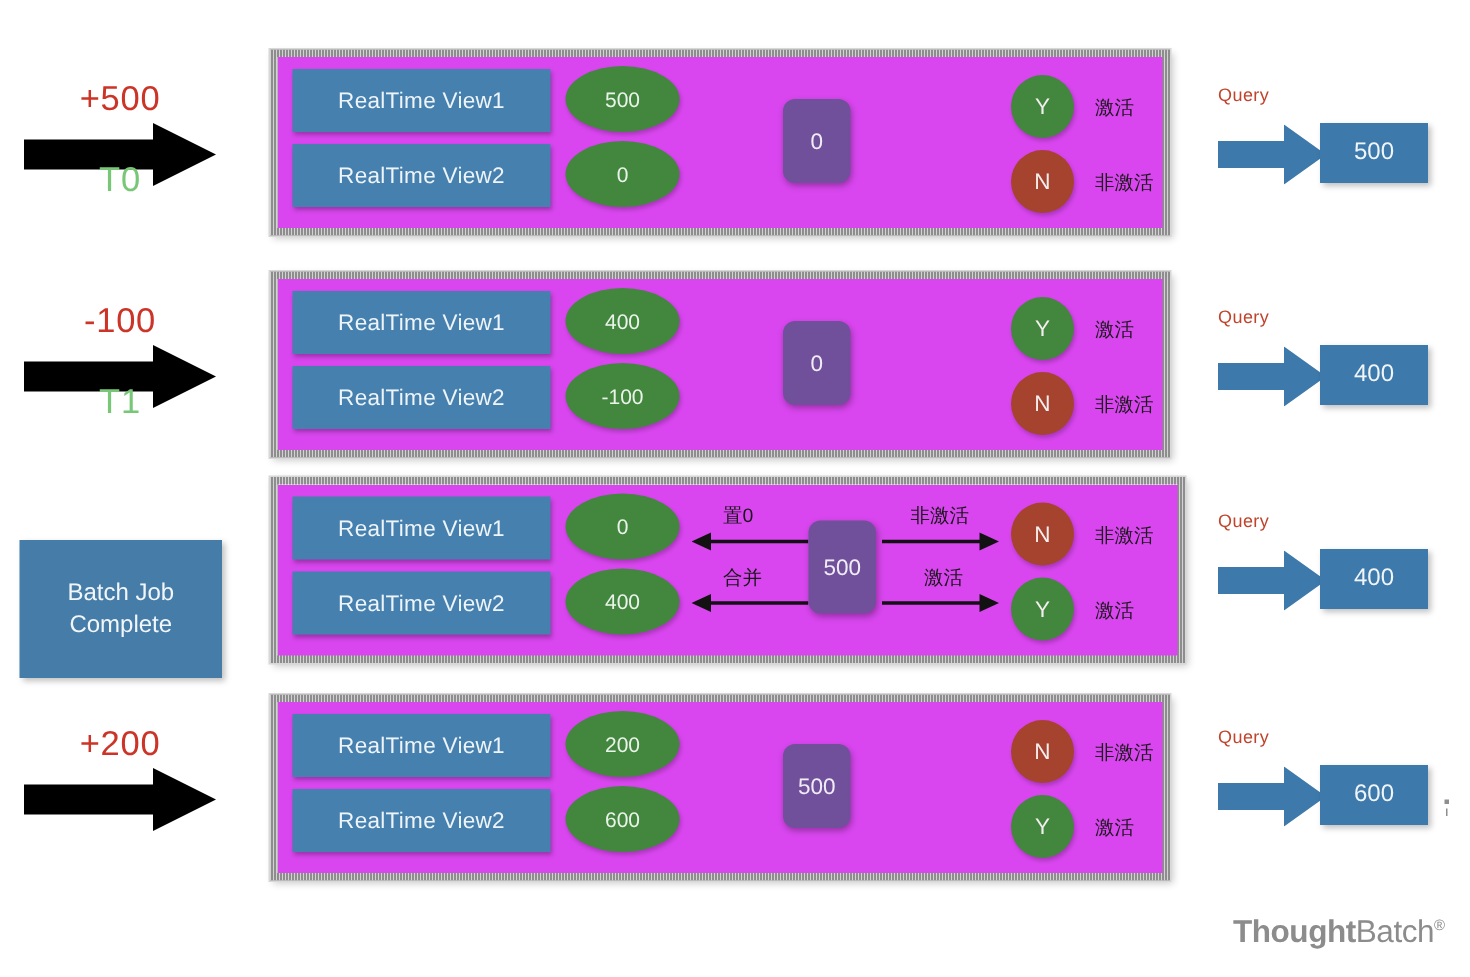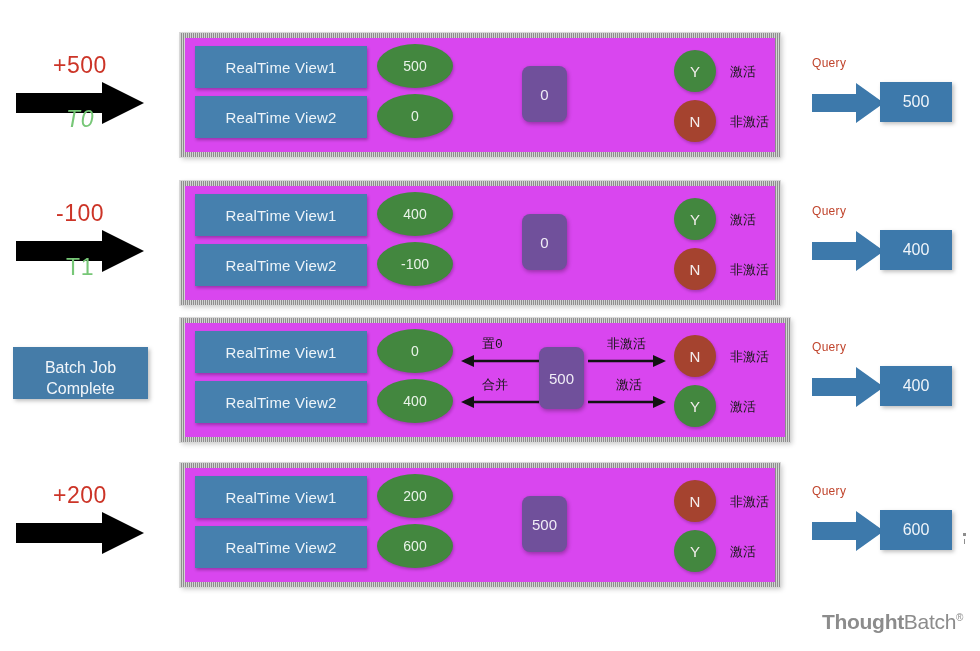--- a/index.html
+++ b/index.html
@@ -157,21 +157,21 @@
     box-shadow: 2px 2px 4px rgba(0,0,0,.25);
   }
 
   
   .mergearrow { position: absolute; height: 14px; }
   .mergelabel {
     position: absolute;
     font-size: 13px;
     color: #171717;
     white-space: nowrap;
-    font-family: Liberation Mono, monospace;
+    font-family: Liberation Sans, sans-serif;
   }
 
   
   .logo {
     position: absolute;
     color: #8c8c8c;
     font-size: 21px;
     letter-spacing: -.3px;
     white-space: nowrap;
   }
@@ -187,21 +187,21 @@
 <body>
 
 <div id="stage">
 
   <div class="trigger" style="left:0px; top:54px;">
     <div class="delta">+500</div>
   </div>
   <svg class="arrow-black" style="top:82px;" viewBox="0 0 128 42" preserveAspectRatio="none">
     <polygon points="0,11 86,11 86,0 128,21 86,42 86,31 0,31" fill="#000000"></polygon>
   </svg>
-  <div class="trigger" style="left:0px; top:108px;font-style:italic;">
+  <div class="trigger" style="left:0px; top:108px;">
     <div class="tlabel">T0</div>
   </div>
 
   <div class="rowbox" style="left:180px; top:33px; width:600px; height:124px;">
     <div class="viewbar" style="left:10px; top:8px; width:172px; height:42px;">
       <span>RealTime View1</span>
     </div>
     <div class="viewbar" style="left:10px; top:58px; width:172px; height:42px;">
       <span>RealTime View2</span>
     </div>
@@ -269,21 +269,21 @@
   </div>
 
   <div class="query-word" style="left:812px; top:204px;">Query</div>
   <svg class="query-arrow" style="left:812px; top:231px;" viewBox="0 0 72 40" preserveAspectRatio="none">
     <polygon points="0,11 44,11 44,0 72,20 44,40 44,29 0,29" fill="#3d79ab"></polygon>
   </svg>
   <div class="resultbox" style="left:880px; top:230px; width:72px; height:40px;">
     <span>400</span>
   </div>
 
-  <div class="batchbox" style="left:13px; top:347px; width:135px; height:52px;align-items:flex-end;">
+  <div class="batchbox" style="left:13px; top:360px; width:135px; height:92px;">
     <div>
       <div>Batch Job</div>
       <div>Complete</div>
     </div>
   </div>
 
   <div class="rowbox" style="left:180px; top:318px; width:610px; height:124px;">
     <div class="viewbar" style="left:10px; top:8px; width:172px; height:42px;">
       <span>RealTime View1</span>
     </div>

